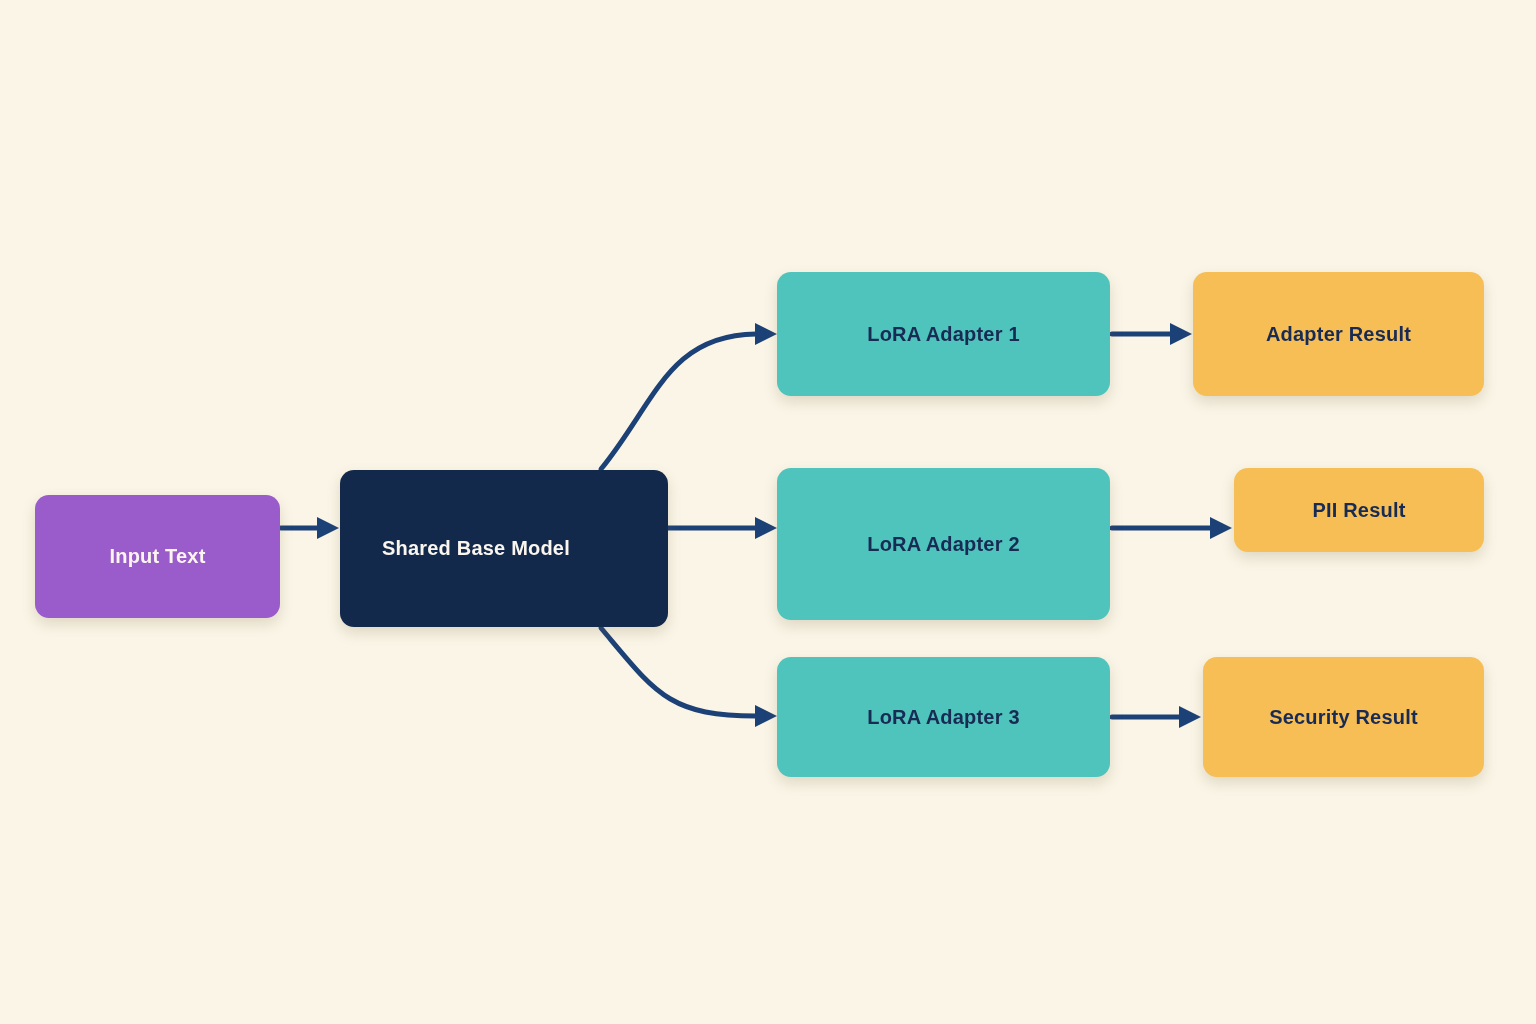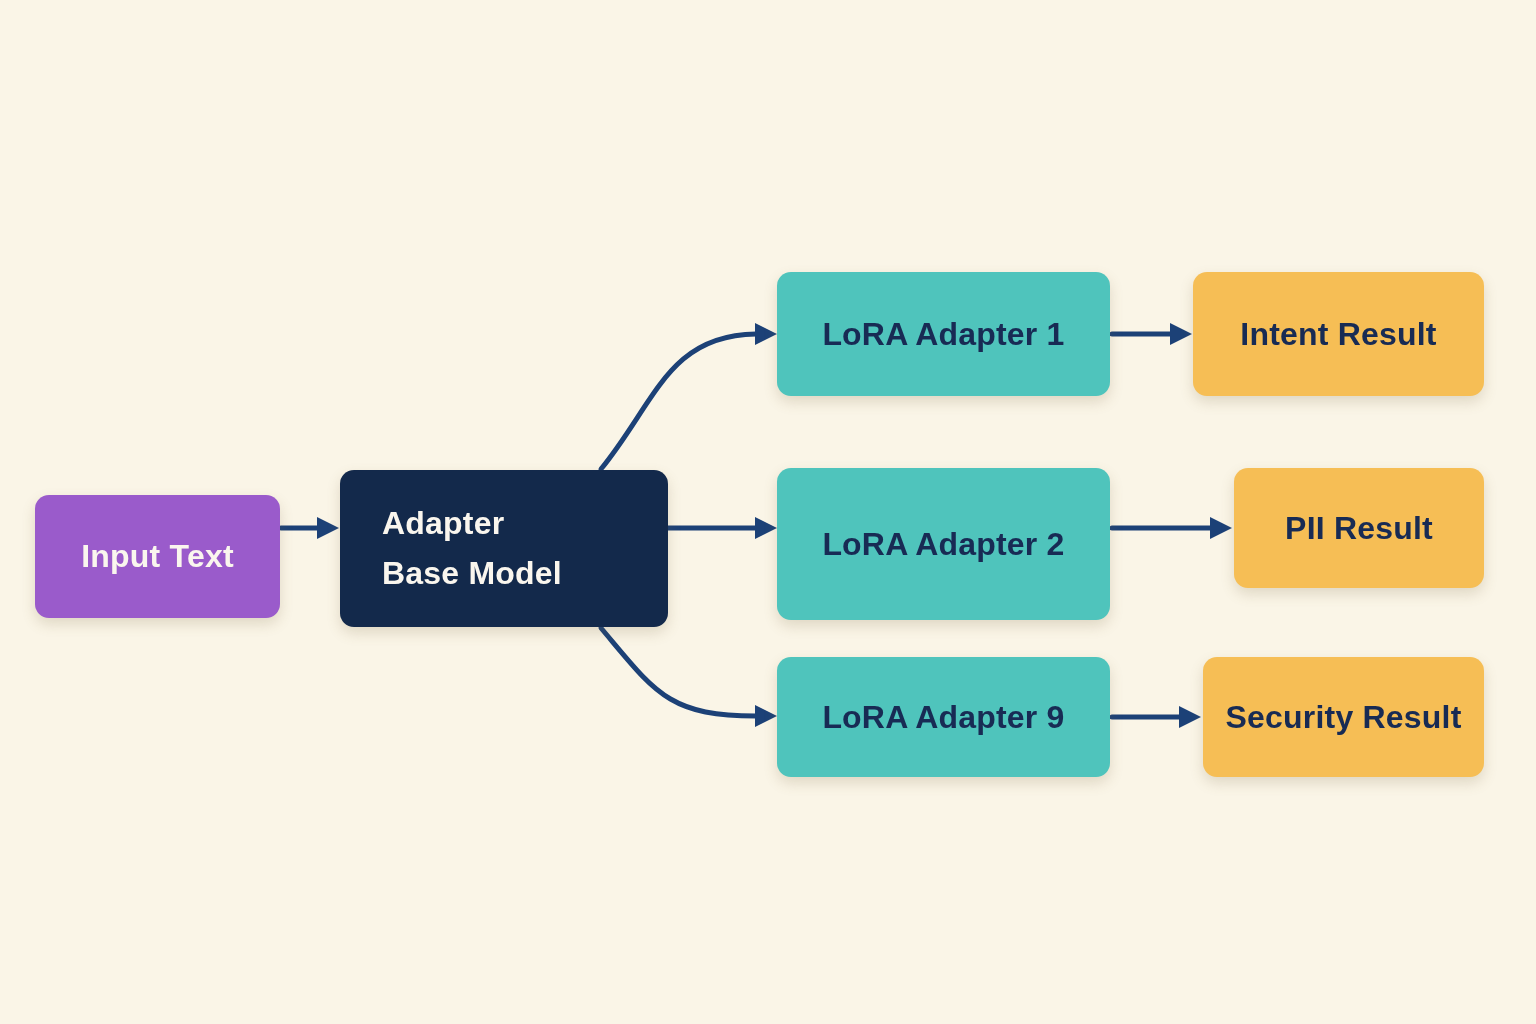--- a/index.html
+++ b/index.html
@@ -38,38 +38,38 @@
     fill: var(--arrow);
     stroke: none;
   }
   .node {
     position: absolute;
     display: flex;
     align-items: center;
     justify-content: center;
     border-radius: 14px;
     font-weight: bold;
-    font-size: 32px;
+    font-size: 20px;
     letter-spacing: 0.2px;
     box-shadow: 0 6px 14px rgba(120, 100, 60, 0.20);
   }
   .node-purple { background: var(--node-purple); color: var(--text-light); }
   .node-navy   { background: var(--node-navy);   color: var(--text-light); }
   .node-teal   { background: var(--node-teal);   color: var(--text-dark); }
   .node-yellow { background: var(--node-yellow); color: var(--text-dark); }
 
   .node-input    { left: 35px;   top: 467px; width: 245px; height: 123px; margin-top: 28px; }
   .node-base     { left: 340px;  top: 470px; width: 328px; height: 157px;
                    justify-content: flex-start; padding-left: 42px; }
   .node-base .node-label { display: block; width: 200px; line-height: 1.55; }
   .node-lora1    { left: 777px;  top: 272px; width: 333px; height: 124px; }
   .node-lora2    { left: 777px;  top: 468px; width: 333px; height: 152px; }
   .node-lora3    { left: 777px;  top: 657px; width: 333px; height: 120px; }
   .node-intent   { left: 1193px; top: 272px; width: 291px; height: 124px; }
-  .node-pii      { left: 1234px; top: 468px; width: 250px; height: 120px; }
+  .node-pii      { left: 1234px; top: 468px; width: 250px; height: 84px; }
   .node-security { left: 1203px; top: 657px; width: 281px; height: 120px; }
 </style>
 </head>
 <body>
 
 <div class="canvas">
 
   <svg class="edge-layer" viewBox="0 0 1536 1024" xmlns="http://www.w3.org/2000/svg">
 
     <path class="edge" d="M 281 528 L 321 528"></path>
@@ -92,37 +92,37 @@
 
     <path class="edge" d="M 1112 717 L 1181 717"></path>
     <polygon class="arrowhead" points="1201,717 1179,706 1179,728"></polygon>
   </svg>
 
   <div class="node node-purple node-input">
     <span class="node-label">Input Text</span>
   </div>
 
   <div class="node node-navy node-base">
-    <span class="node-label">Adapter Base Model</span>
+    <span class="node-label">Shared Base Model</span>
   </div>
 
   <div class="node node-teal node-lora1">
     <span class="node-label">LoRA Adapter 1</span>
   </div>
 
   <div class="node node-teal node-lora2">
     <span class="node-label">LoRA Adapter 2</span>
   </div>
 
   <div class="node node-teal node-lora3">
-    <span class="node-label">LoRA Adapter 9</span>
+    <span class="node-label">LoRA Adapter 3</span>
   </div>
 
   <div class="node node-yellow node-intent">
-    <span class="node-label">Intent Result</span>
+    <span class="node-label">Adapter Result</span>
   </div>
 
   <div class="node node-yellow node-pii">
     <span class="node-label">PII Result</span>
   </div>
 
   <div class="node node-yellow node-security">
     <span class="node-label">Security Result</span>
   </div>
 

